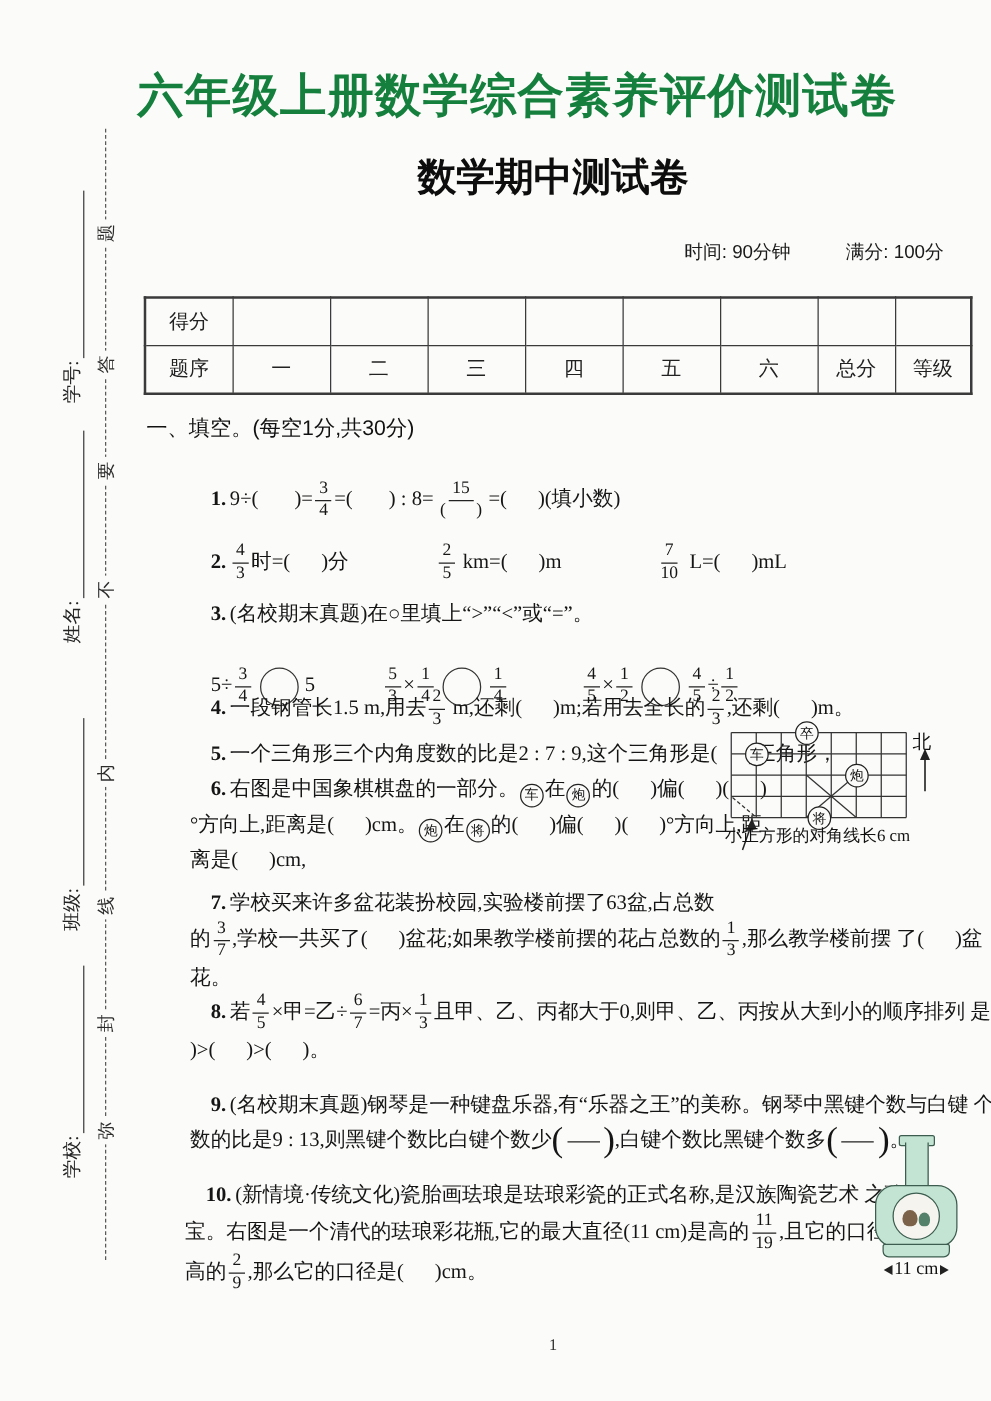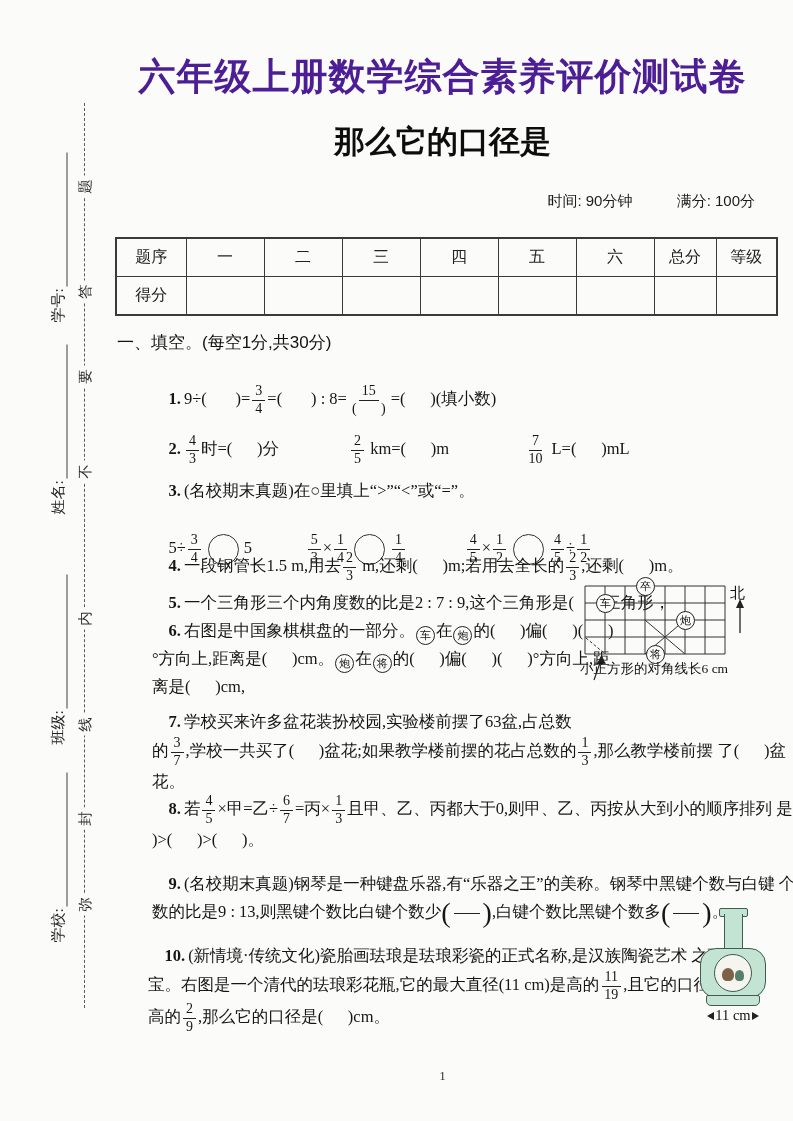--- a/index.html
+++ b/index.html
@@ -7,22 +7,22 @@
         font-family:"Liberation Serif","DejaVu Serif",serif;color:#151515;}
   
   .seal-dash{position:absolute;left:84px;top:103px;height:905px;border-left:1.4px dashed #5a5a5a;}
   .sealchar{position:absolute;left:74px;width:22px;text-align:center;font-size:14.5px;color:#2c2c2c;
             background:#fbfbf9;transform:rotate(-90deg);}
   .vfield{position:absolute;left:-27px;width:170px;display:flex;align-items:flex-end;
           transform:rotate(-90deg);font-size:15px;color:#222;}
   .vf-label{white-space:nowrap;}
   .vf-line{flex:1;border-bottom:1.3px solid #3f3f3f;height:14px;margin-left:2px;}
   
-  .title{position:absolute;left:110px;width:665px;text-align:center;top:52px;font-size:37px;font-weight:bold;
-         font-family:"Liberation Sans","DejaVu Sans",sans-serif;letter-spacing:1px;color:#4c1d95;}
+  .title{position:absolute;left:110px;width:665px;top:52px;font-size:37px;font-weight:bold;
+         font-family:"Liberation Sans","DejaVu Sans",sans-serif;letter-spacing:1px;color:#15803d;}
   .subtitle{position:absolute;left:110px;width:665px;text-align:center;top:121px;font-size:31px;font-weight:bold;
             font-family:"Liberation Sans","DejaVu Sans",sans-serif;color:#0d0d0d;}
   .meta{position:absolute;left:110px;width:665px;text-align:right;top:192px;font-size:15px;
         font-family:"Liberation Sans","DejaVu Sans",sans-serif;color:#1b1b1b;}
   .meta span{margin:0 20px;}
   
   table.score{position:absolute;left:115px;top:237px;width:661px;border-collapse:collapse;table-layout:fixed;}
   table.score td{border:1px solid #3a3a3a;height:35px;text-align:center;font-size:16px;color:#222;}
   table.score{border:2px solid #3a3a3a;}
   
@@ -90,60 +90,60 @@
   <div class="vfield" style="top:650px">
     <span class="vf-label">班级:</span>
       <span class="vf-line"></span>
   </div>
   <div class="vfield" style="top:848px">
     <span class="vf-label">学校:</span>
       <span class="vf-line"></span>
   </div>
 
   <div class="title">六年级上册数学综合素养评价测试卷</div>
-  <div class="subtitle">那么它的口径是</div>
+  <div class="subtitle">数学期中测试卷</div>
   <div class="meta">
     <span>时间: 90分钟</span>
     <span>满分: 100分</span>
   </div>
 
   <table class="score">
     <colgroup>
       <col style="width:70px">
         <col style="width:78px">
         <col style="width:78px">
         <col style="width:78px">
       <col style="width:78px">
         <col style="width:78px">
         <col style="width:78px">
         <col style="width:62px">
         <col style="width:61px">
     </colgroup>
     <tbody>
         <tr>
+      <td>得分</td>
+      <td></td>
+      <td></td>
+      <td></td>
+      <td></td>
+      <td></td>
+      <td></td>
+      <td></td>
+      <td></td>
+    </tr>
+    <tr>
       <td>题序</td>
       <td>一</td>
       <td>二</td>
       <td>三</td>
       <td>四</td>
       <td>五</td>
       <td>六</td>
       <td>总分</td>
       <td>等级</td>
-    </tr>
-    <tr>
-      <td>得分</td>
-      <td></td>
-      <td></td>
-      <td></td>
-      <td></td>
-      <td></td>
-      <td></td>
-      <td></td>
-      <td></td>
     </tr>
   </tbody>
     </table>
 
   <div class="sechead">一、填空。(每空1分,共30分)</div>
 
   <div class="q" style="top:356px">
     <b class="qno">1.</b><span class="qt">9÷(       )=<span class="frac"><span class="fn">3</span><span class="fd">4</span></span>=(       ) : 8=<span class="frac"><span class="fn">15</span><span class="fd">(       )</span></span>=(      )(填小数)</span>
   </div>
 

